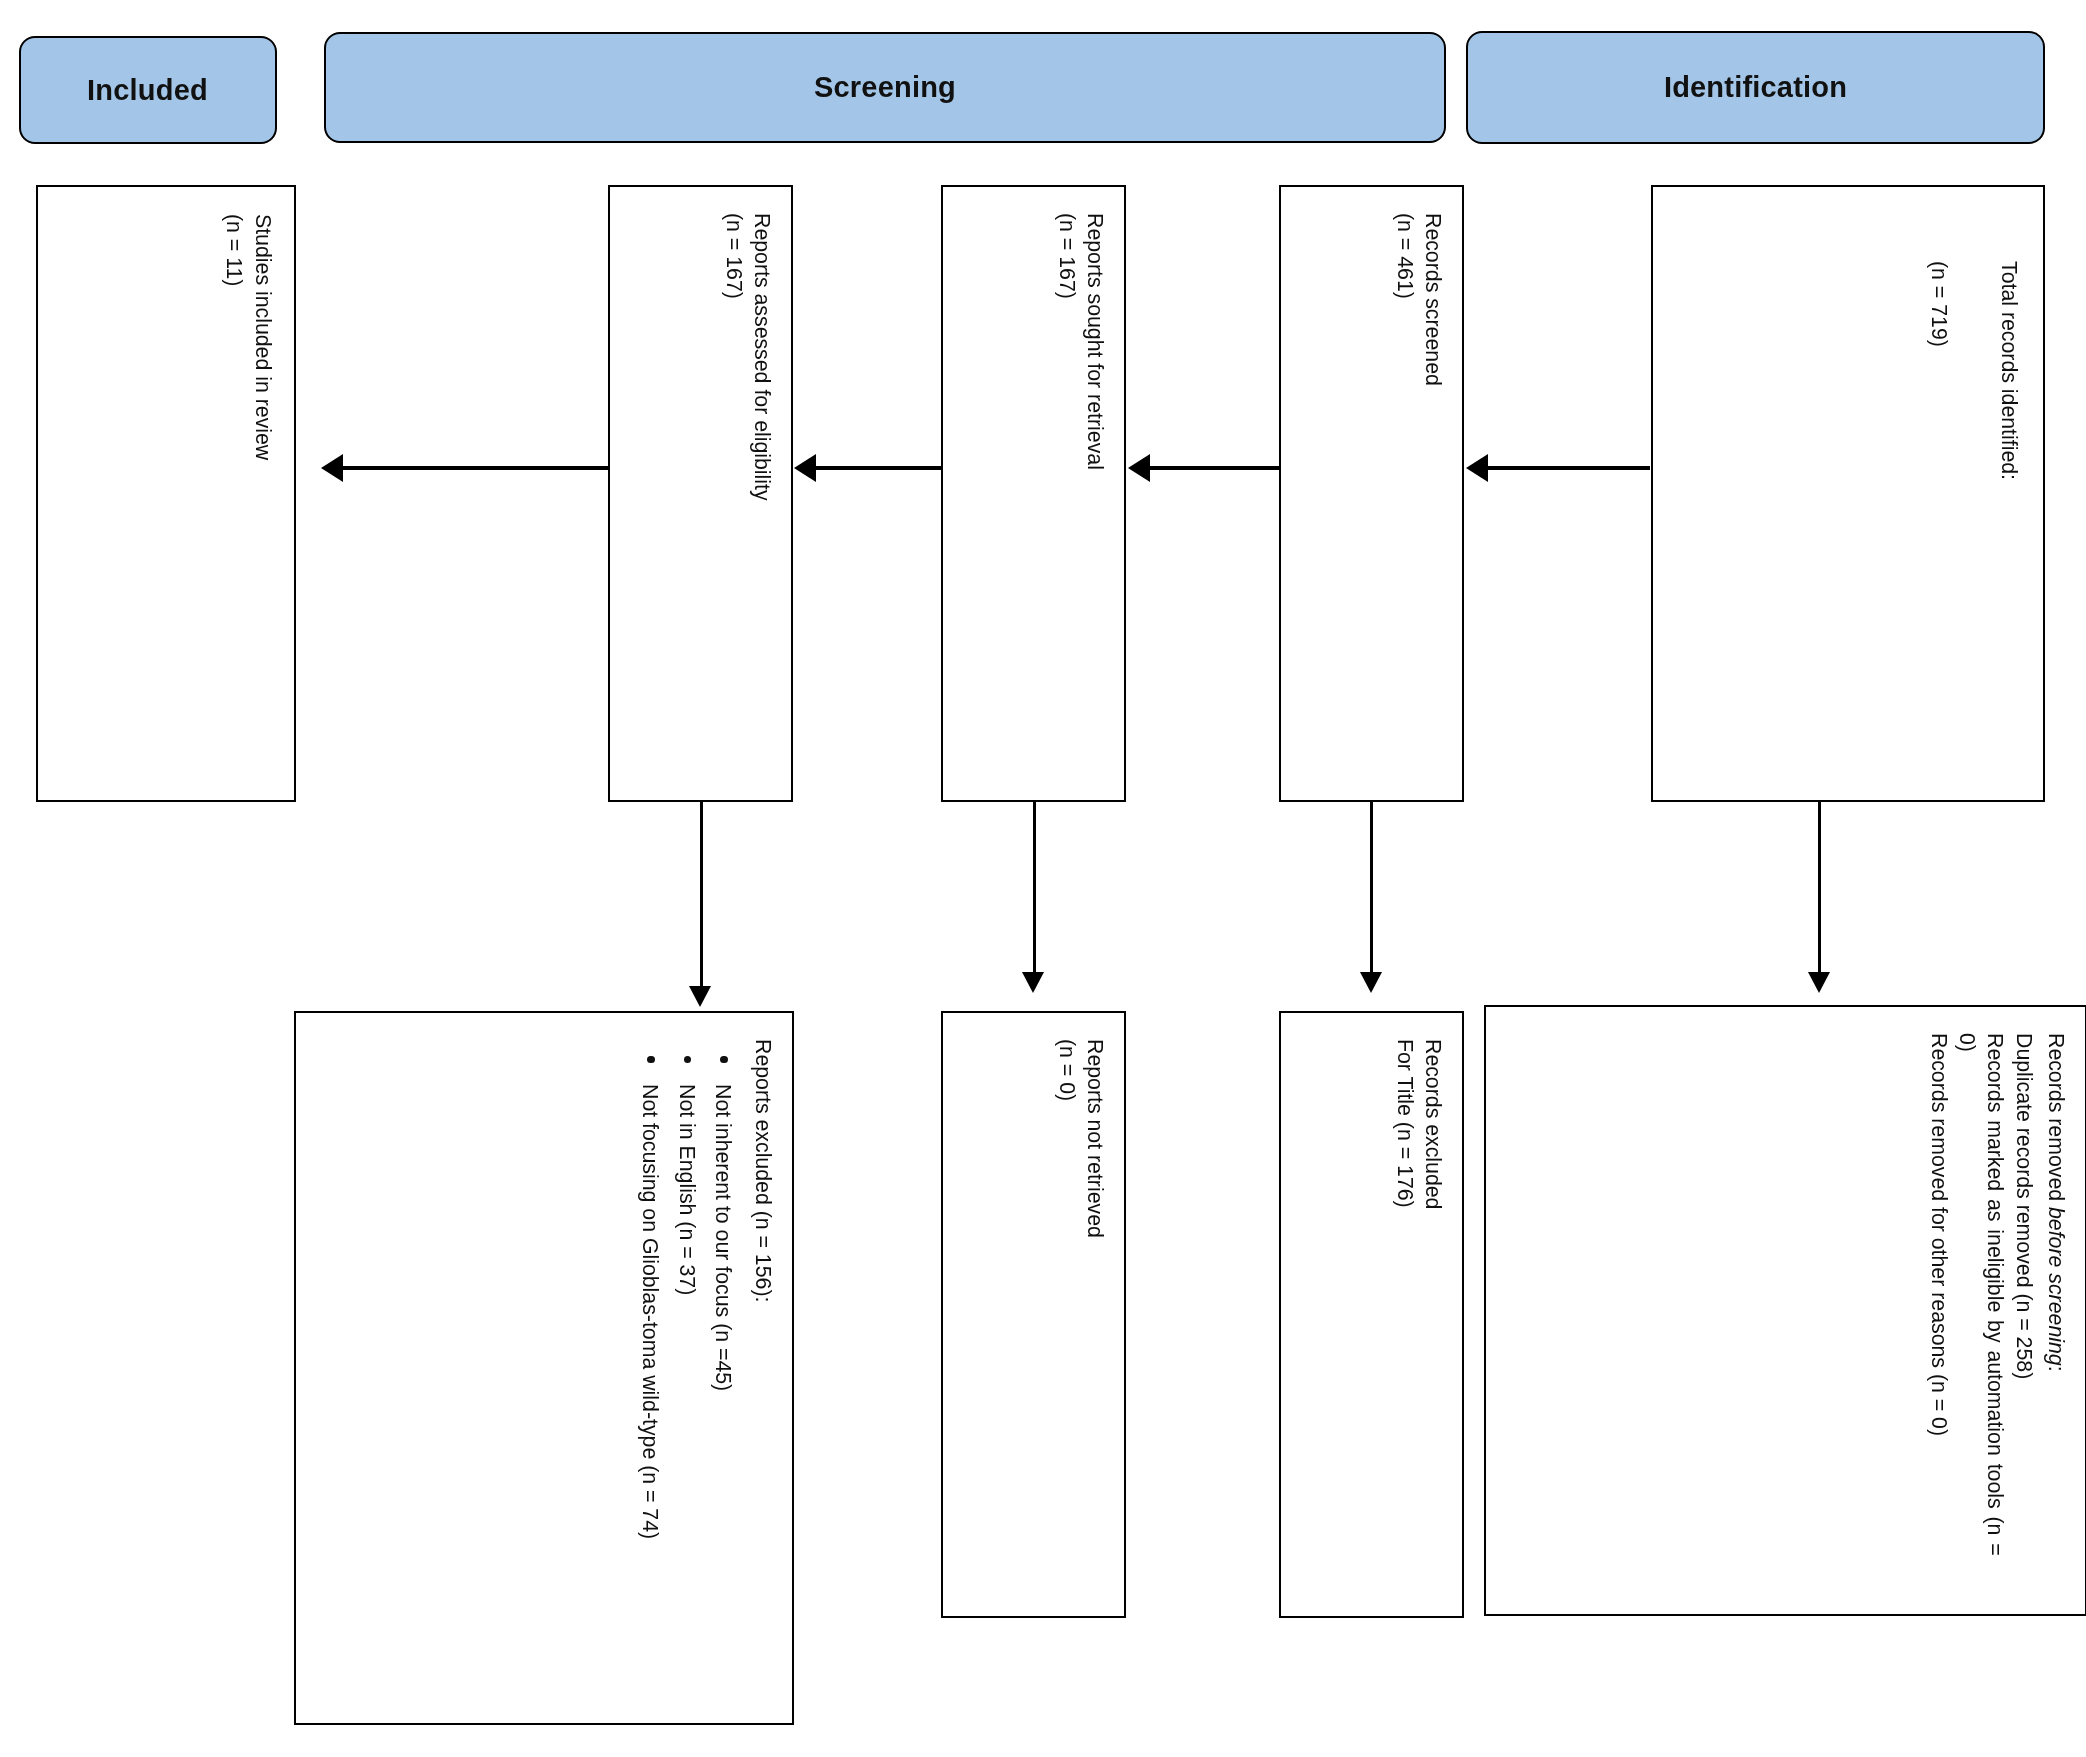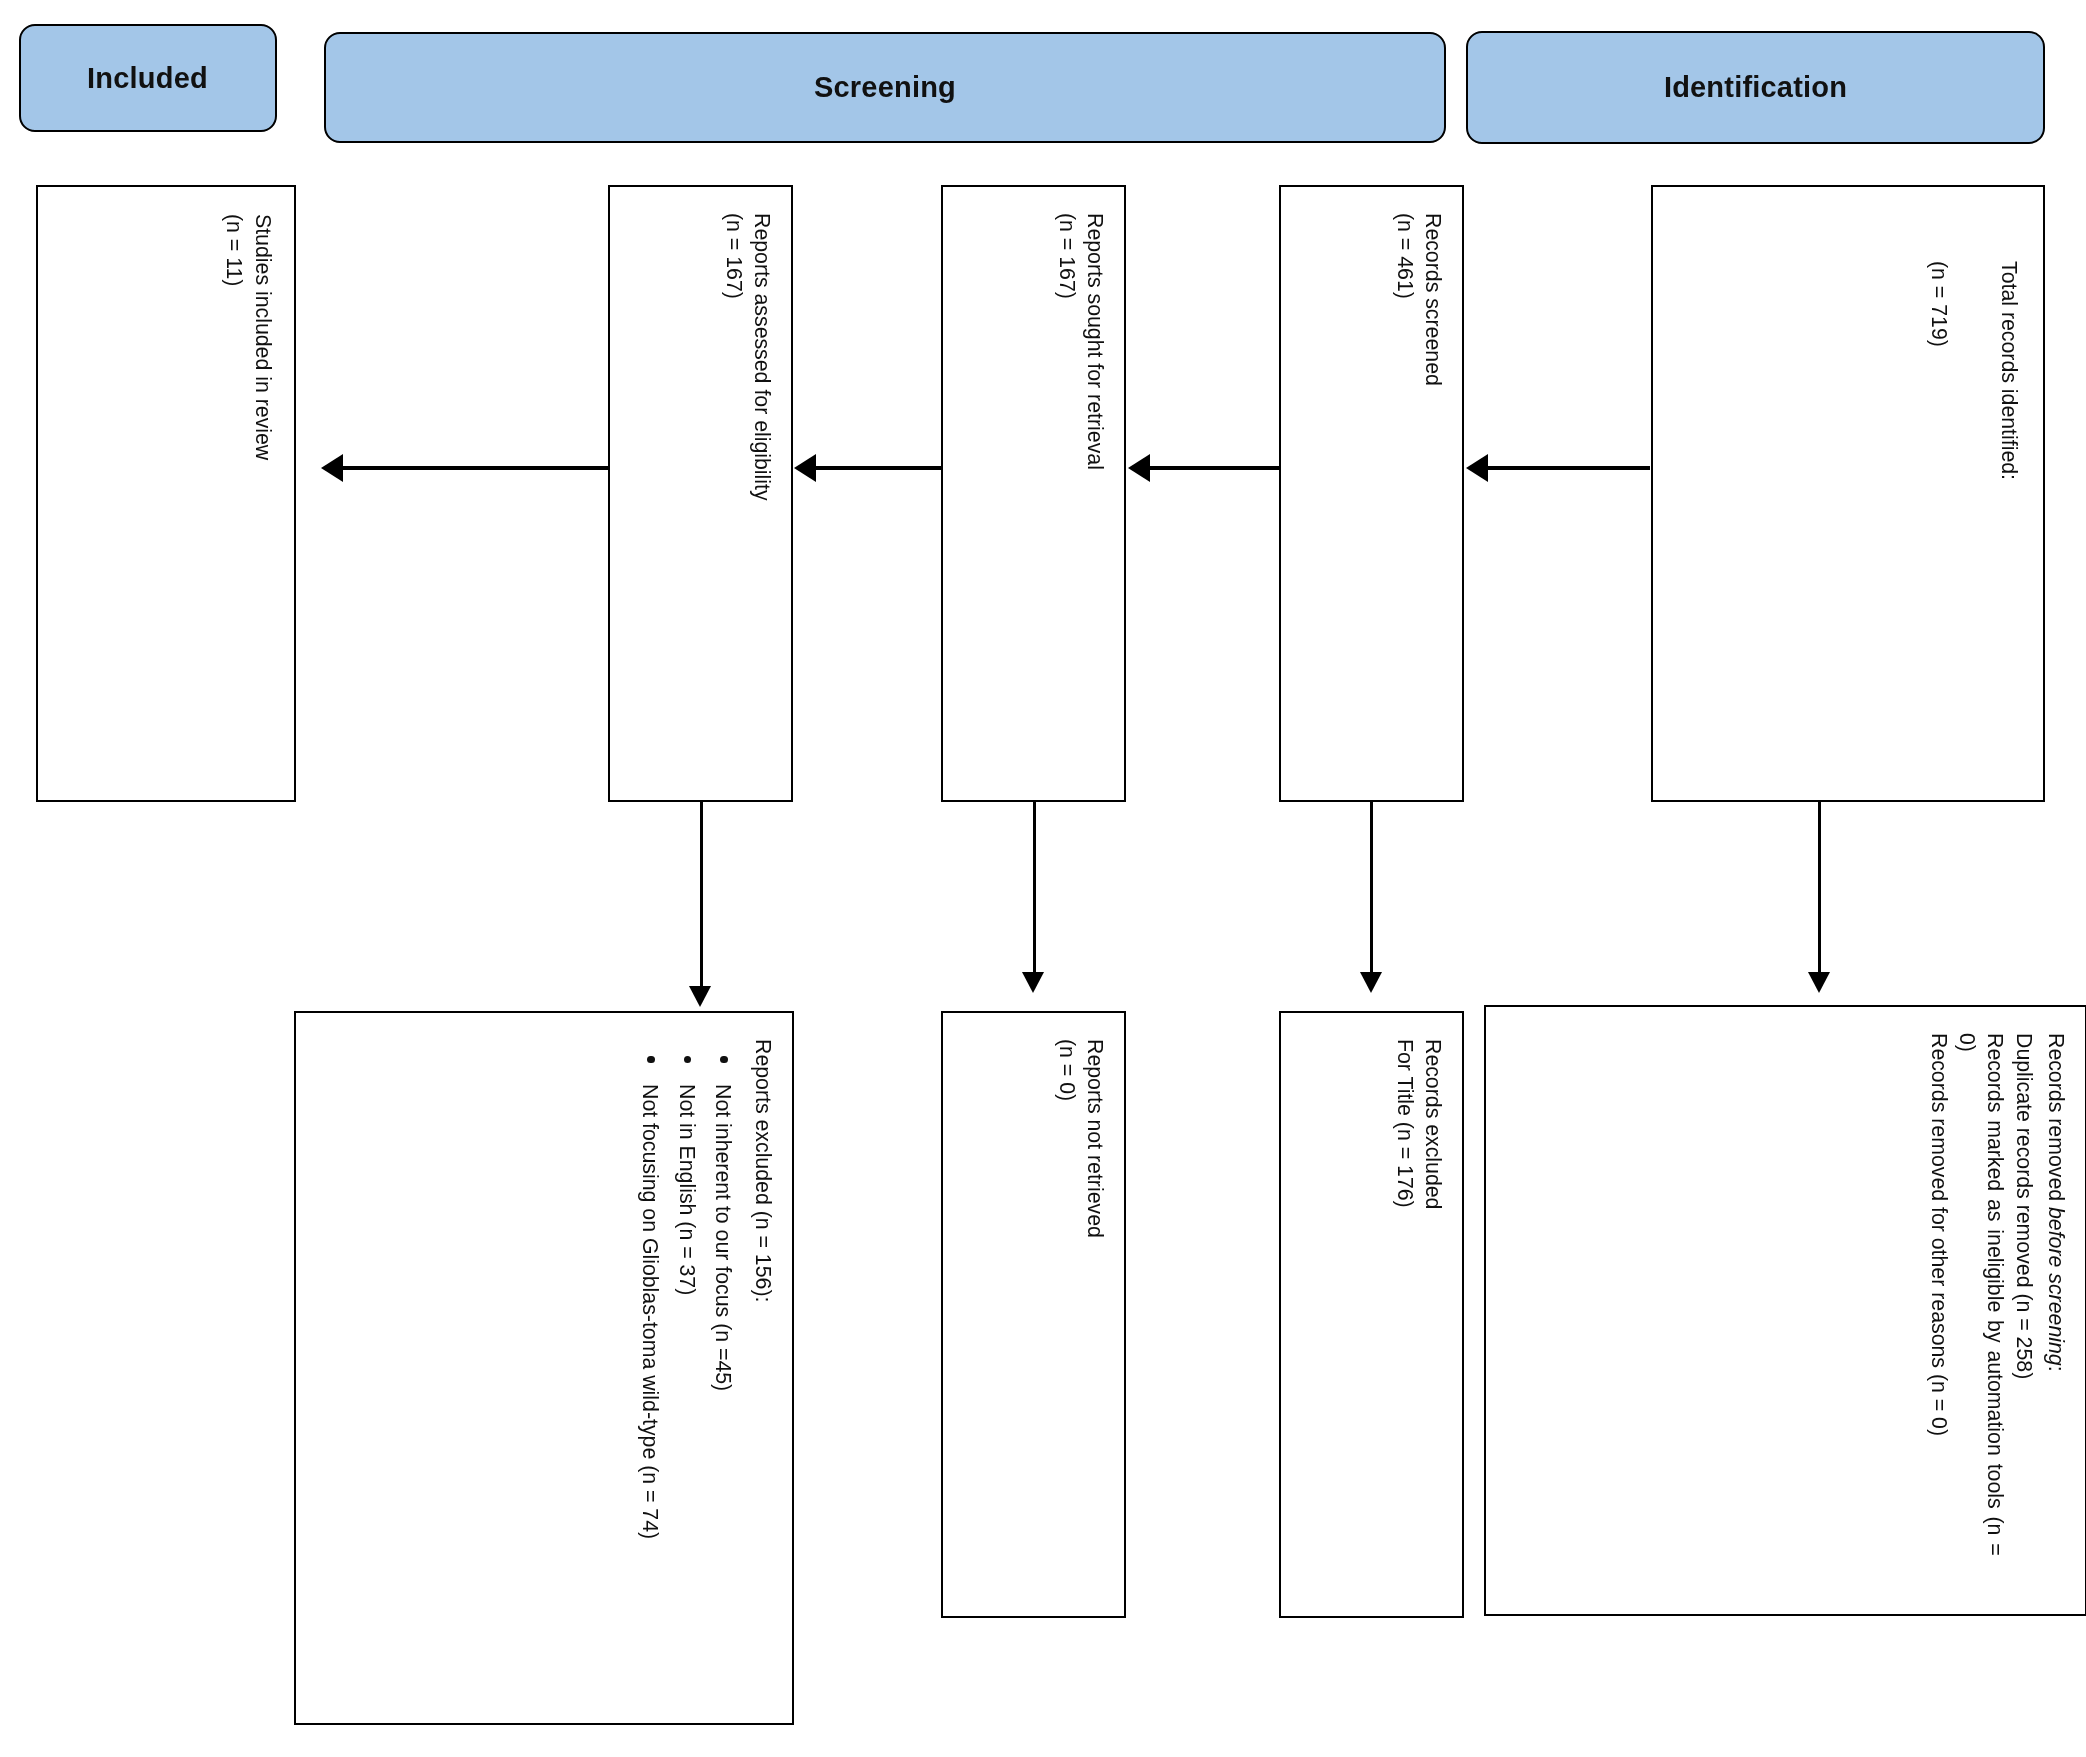--- a/index.html
+++ b/index.html
@@ -104,21 +104,21 @@
     border-left: 11.6px solid transparent;
     border-right: 11.6px solid transparent;
     border-top: 21.3px solid #000000;
   }
 </style>
 </head>
 <body>
 
 <div id="stage">
 
-  <div class="phase-pill" style="left:18.5px; top:24px; width:258px; height:108px;">
+  <div class="phase-pill" style="left:18.5px; top:36px; width:258px; height:108px;">
     <span class="phase-label">Included</span>
   </div>
 
   <div class="phase-pill" style="left:324px; top:32px; width:1122px; height:111px;">
     <span class="phase-label">Screening</span>
   </div>
 
   <div class="phase-pill" style="left:1466px; top:31px; width:579px; height:113px;">
     <span class="phase-label">Identification</span>
   </div>

